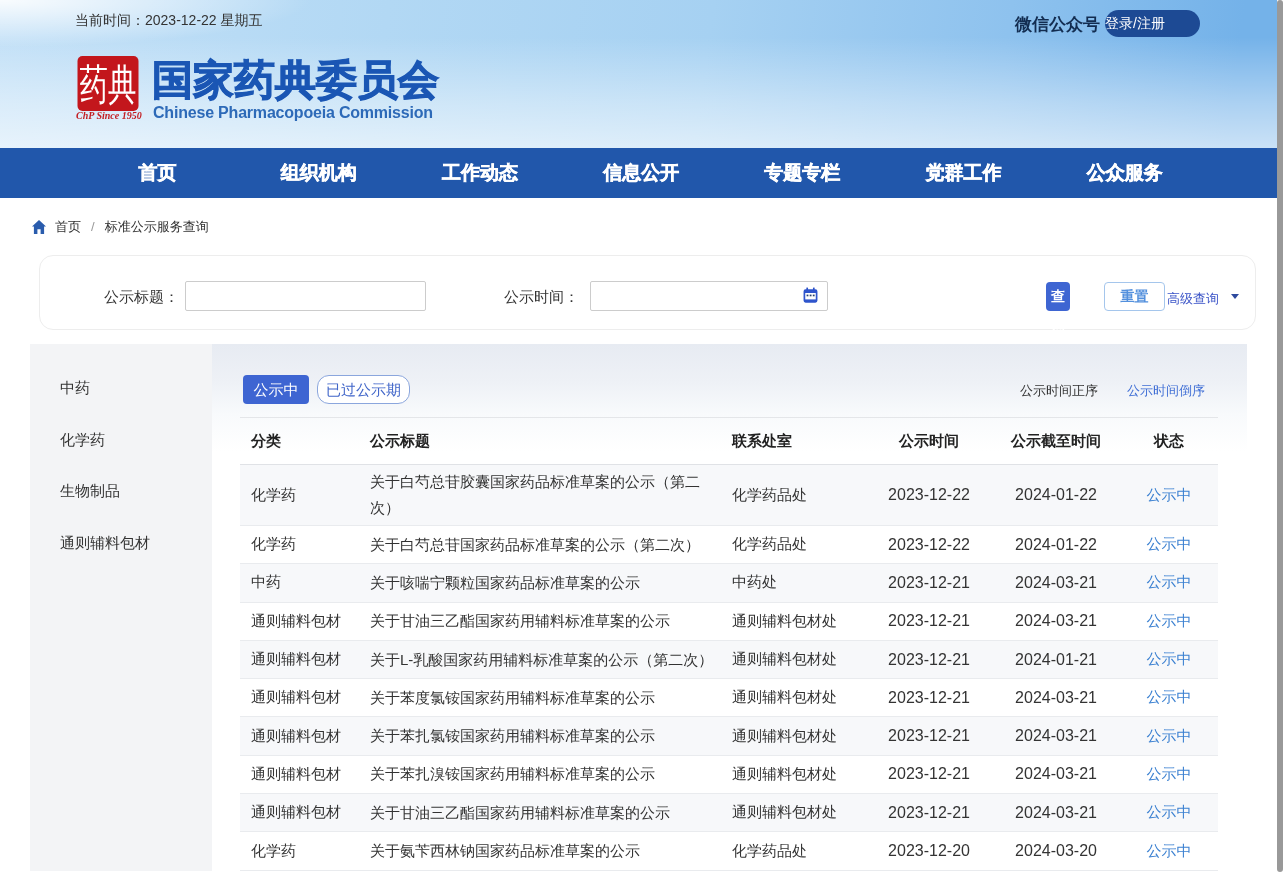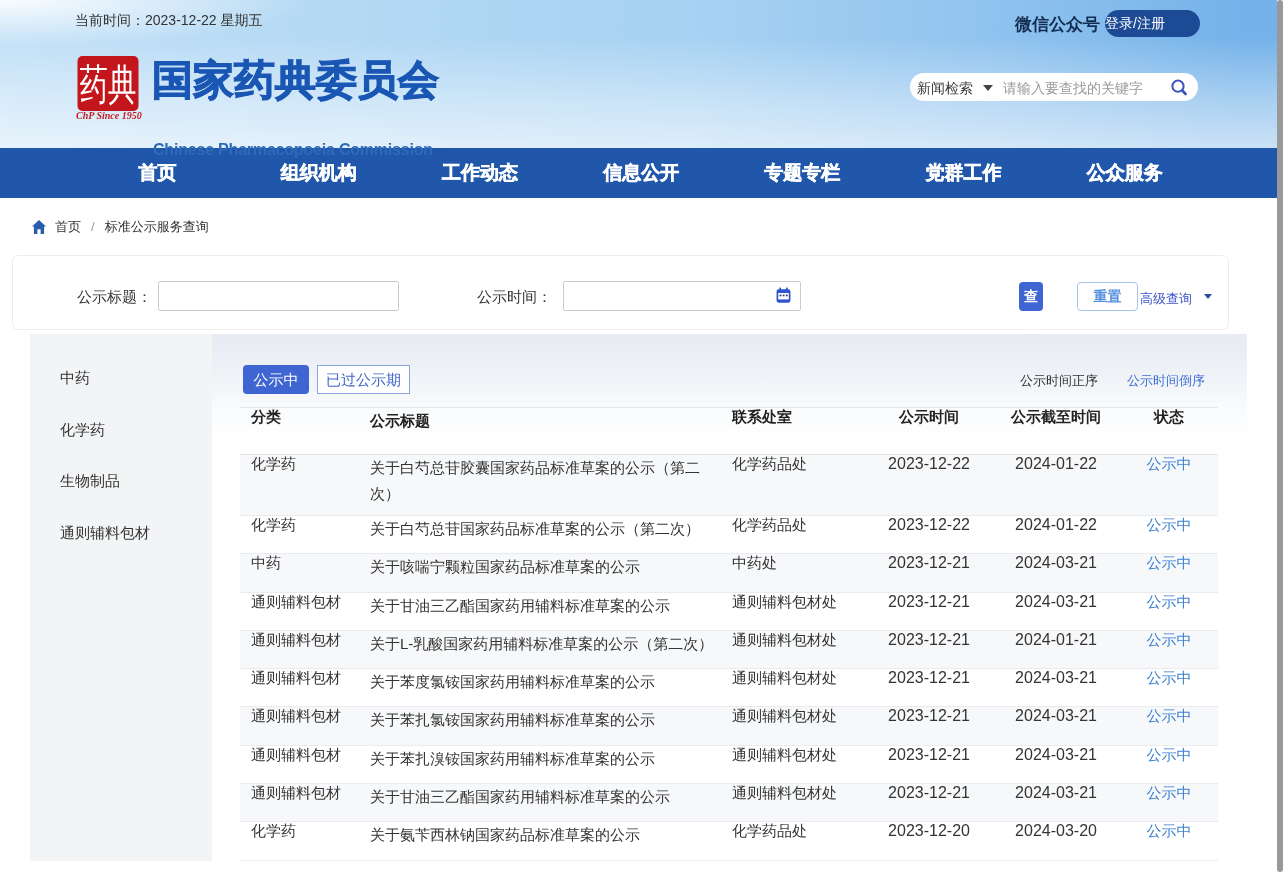--- a/index.html
+++ b/index.html
@@ -12,58 +12,58 @@
 background:
  radial-gradient(42% 55% at 0% 0%, rgba(255,255,255,.9) 0%, rgba(255,255,255,0) 58%),
  linear-gradient(0deg, rgba(255,255,255,.62) 0%, rgba(255,255,255,.40) 30%, rgba(255,255,255,0) 75%),
  linear-gradient(98deg,#c2e0f7 0%,#b2d8f4 30%,#a6d1f2 55%,#8ec2ee 78%,#74b2e9 96%);}
 .cur-time{position:absolute;left:75px;top:12px;font-size:14px;color:#333;}
 .wx{position:absolute;left:1015px;top:13px;font-size:17px;font-weight:bold;color:#122c50;}
 .login{position:absolute;left:1105px;top:10px;width:95px;height:27px;border-radius:14px;background:#1d4a94;color:#fff;font-size:14px;text-align:left;line-height:27px;}
 .seal{position:absolute;left:77px;top:56px;}
 .chp{position:absolute;left:76px;top:110px;width:78px;font-size:10px;color:#c31c20;font-family:"Liberation Serif",serif;font-style:italic;font-weight:bold;white-space:nowrap;}
 .title-cn{position:absolute;left:152px;top:60px;font-size:41px;font-weight:900;color:#1a56b4;letter-spacing:0px;line-height:1;-webkit-text-stroke:1.1px #1a56b4;}
-.title-en{position:absolute;left:153px;top:105px;font-size:16px;font-weight:bold;color:#2d6ab8;line-height:1;letter-spacing:-0.2px;margin-top:37px;}
+.title-en{position:absolute;left:153px;top:105px;font-size:16px;font-weight:bold;color:#2d6ab8;line-height:1;letter-spacing:-0.2px;}
 .searchpill{position:absolute;left:910px;top:73px;width:288px;height:28px;border-radius:14px;background:#fff;}
 .sp-cat{position:absolute;left:7px;top:7px;font-size:14px;color:#3a3a3a;}
 .sp-caret{position:absolute;left:73px;top:12px;width:0;height:0;border-left:5px solid transparent;border-right:5px solid transparent;border-top:6px solid #444;}
 .sp-ph{position:absolute;left:93px;top:7px;font-size:14px;color:#9a9a9a;}
 .sp-mag{position:absolute;left:260px;top:6px;}
 
 .nav{height:50px;background:#2157ab;display:flex;padding-left:77px;}
 .nav div{width:161.2px;text-align:center;line-height:50px;font-size:19px;font-weight:bold;color:#fff;-webkit-text-stroke:0.5px #fff;}
 
 .crumbs{height:57px;display:flex;align-items:center;padding-left:32px;font-size:13px;color:#333;}
 .crumbs svg{margin-right:9px;}
 .crumbs .sep{color:#999;margin:0 10px;}
 
-.card{position:relative;margin-left:12px;width:1217px;height:75px;background:#fff;border:1px solid #ededed;border-radius:6px;}
+.card{position:relative;margin-left:39px;width:1217px;height:75px;background:#fff;border:1px solid #ededed;border-radius:14px;}
 .lab1{position:absolute;left:64px;top:32px;font-size:15px;}
 .inp1{position:absolute;left:145px;top:25px;width:241px;height:30px;border:1px solid #ccc;border-radius:2px;background:#fff;}
 .lab2{position:absolute;left:464px;top:32px;font-size:15px;}
 .inp2{position:absolute;left:550px;top:25px;width:238px;height:30px;border:1px solid #ccc;border-radius:2px;background:#fff;}
 .inp2 svg{position:absolute;right:9px;top:5px;}
 .btn-q{position:absolute;left:1006px;top:26px;width:24px;height:29px;background:#3e65d2;border-radius:4px;color:#fff;font-size:14px;font-weight:bold;text-align:center;line-height:29px;}
 .btn-r{position:absolute;left:1064px;top:26px;width:61px;height:29px;background:#fff;border:1px solid #a5c6ec;border-radius:4px;color:#5390dd;font-size:14px;font-weight:bold;text-align:center;line-height:27px;}
 .adv{position:absolute;left:1127px;top:34px;font-size:13px;color:#3c55c8;}
 .adv-caret{position:absolute;left:1191px;top:38px;width:0;height:0;border-left:4.5px solid transparent;border-right:4.5px solid transparent;border-top:5.5px solid #2e4a9e;}
 
-.content{margin-left:30px;margin-top:4px;display:flex;height:527px;}
+.content{margin-left:30px;margin-top:14px;display:flex;height:527px;}
 .side{width:182px;background:#f3f4f6;padding-top:18px;}
 .side div{height:51.5px;line-height:51.5px;padding-left:30px;font-size:15px;color:#333;}
 .main{width:1035px;padding:0 29px 13px 28px;background:linear-gradient(180deg,#e7ebf2 0%,#eef1f6 38px,#f8fafc 70px,#ffffff 108px);}
 .tabsrow{height:73px;position:relative;}
 .tab1{position:absolute;left:3px;top:31px;width:66px;height:29px;background:#3e65d2;border-radius:4px;color:#fff;font-size:15px;text-align:center;line-height:29px;}
-.tab2{position:absolute;left:77px;top:31px;width:93px;height:29px;background:#fff;border:1px solid #8ba6dd;border-radius:0;color:#4166c9;font-size:15px;text-align:center;line-height:27px;}
+.tab2{position:absolute;left:77px;top:31px;width:93px;height:29px;background:#fff;border:1px solid #8ba6dd;border-radius:12px;color:#4166c9;font-size:15px;text-align:center;line-height:27px;}
 .sorts{position:absolute;right:13px;top:38px;font-size:13px;}
 .sorts .s1{color:#333;margin-right:29px;}
 .sorts .s2{color:#3f6ed5;text-align:center;}
 
 .tbl{width:978px;font-size:15px;}
-.tr{display:flex;border-bottom:1px solid #e9ebee;}
+.tr{display:flex;align-items:center;border-bottom:1px solid #e9ebee;}
 .thead{height:48px;border-top:1px solid #e4e6e9;font-weight:bold;color:#222;}
 .thead .c4,.thead .c5{font-size:15px;}
 .thead.tr{border-bottom:1px solid #e0e2e6;}
 .r1{height:61px;}
 .rn{height:38.3px;}
 .odd{background:#f7f8fa;}
 .c1{width:118px;padding-left:11px;}
 .c2{width:362px;padding-left:12px;line-height:26px;}
 .c3{width:150px;padding-left:12px;}
 .c4{width:118px;text-align:center;font-size:16px;}
@@ -82,29 +82,20 @@
   <div class="login">登录/注册</div>
   <svg class="seal" width="62" height="56" viewBox="0 0 62 56">
     <rect x="0.5" y="0" width="61" height="55" rx="5" fill="#c3161c"></rect>
     <g transform="scale(1,1.45)">
           <text x="31" y="29.5" font-size="29" fill="#fff" text-anchor="middle" textLength="57" lengthAdjust="spacingAndGlyphs" style="font-family:'Liberation Serif',serif">药典</text>
         </g>
   </svg>
   <div class="chp">ChP  Since 1950</div>
   <div class="title-cn">国家药典委员会</div>
   <div class="title-en">Chinese Pharmacopoeia Commission</div>
-  <div class="searchpill">
-    <span class="sp-cat">新闻检索</span>
-    <span class="sp-caret"></span>
-    <span class="sp-ph">请输入要查找的关键字</span>
-    <svg class="sp-mag" width="18" height="18" viewBox="0 0 18 18">
-          <circle cx="8" cy="7.2" r="5.6" fill="none" stroke="#3c53be" stroke-width="2"></circle>
-          <line x1="12.3" y1="11.5" x2="15.6" y2="15" stroke="#3c53be" stroke-width="2.6" stroke-linecap="round"></line>
-        </svg>
-  </div>
 </div>
 <div class="nav">
   <div>首页</div>
       <div>组织机构</div>
       <div>工作动态</div>
       <div>信息公开</div>
       <div>专题专栏</div>
       <div>党群工作</div>
       <div>公众服务</div>
 </div>

